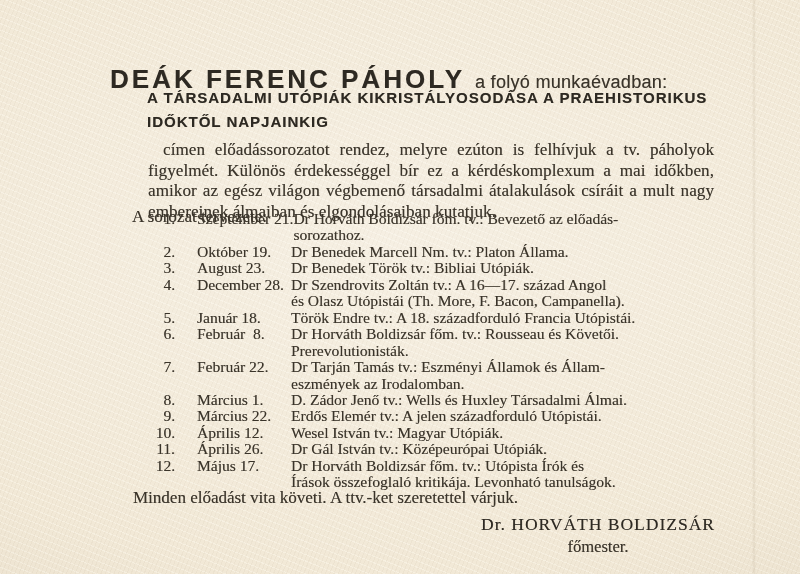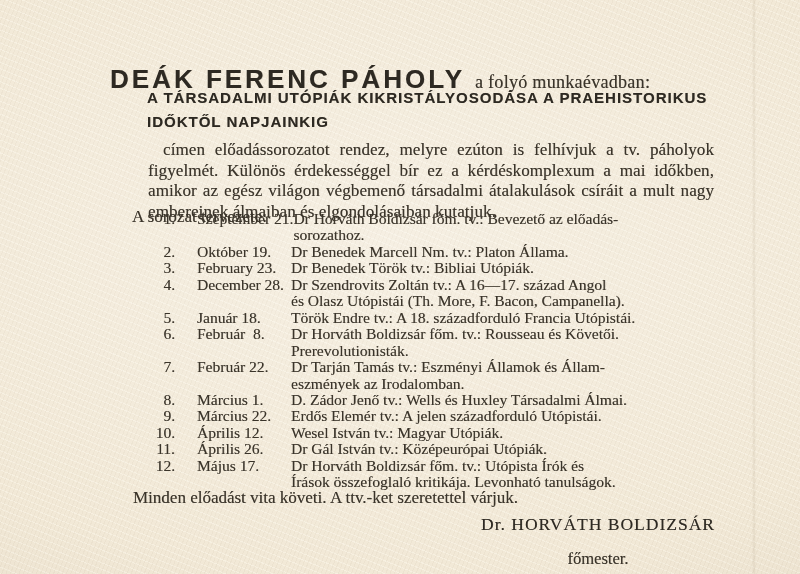--- a/index.html
+++ b/index.html
@@ -37,21 +37,21 @@
     white-space: nowrap;
   }
   .title {
     font-family: "Liberation Sans", sans-serif;
     font-weight: bold;
     font-size: 26px;
     letter-spacing: 3px;
     color: var(--heading-ink, #2d2922);
   }
   .title-suffix {
-    font-family: Liberation Serif, serif;
+    font-family: Liberation Sans, sans-serif;
     font-size: 18px;
     margin-left: 6px;
     letter-spacing: 0.3px;
   }
   .subtitle {
     position: absolute;
     left: 147px; top: 86px;
     width: 660px;
     font-family: "Liberation Sans", sans-serif;
     font-weight: bold;
@@ -119,21 +119,21 @@
     text-align: center;
     font-family: Liberation Serif, serif;
   }
   .sig-name {
     font-size: 17.5px;
     letter-spacing: 1px;
     color: var(--heading-ink, #2d2922);
   }
   .sig-title {
     font-size: 16.5px;
-    margin-top: 14px;
+    margin-top: 2px;
   }
 </style>
 </head>
 <body>
 
 <div class="paper">
 
   <div class="header">
     <span class="title">DEÁK FERENC PÁHOLY</span>
     <span class="title-suffix">a folyó munkaévadban:</span>
@@ -155,21 +155,21 @@
   </div>
 
   <div class="row">
     <span class="num">2.</span>
     <span class="date">Október 19.</span>
     <span class="desc">Dr Benedek Marcell Nm. tv.: Platon Állama.</span>
   </div>
 
   <div class="row">
     <span class="num">3.</span>
-    <span class="date">February 23.</span>
+    <span class="date">August 23.</span>
     <span class="desc">Dr Benedek Török tv.: Bibliai Utópiák.</span>
   </div>
 
   <div class="row">
     <span class="num">4.</span>
     <span class="date">December 28.</span>
     <span class="desc">Dr Szendrovits Zoltán tv.: A 16—17. század Angol
 és Olasz Utópistái (Th. More, F. Bacon, Campanella).</span>
   </div>
 

